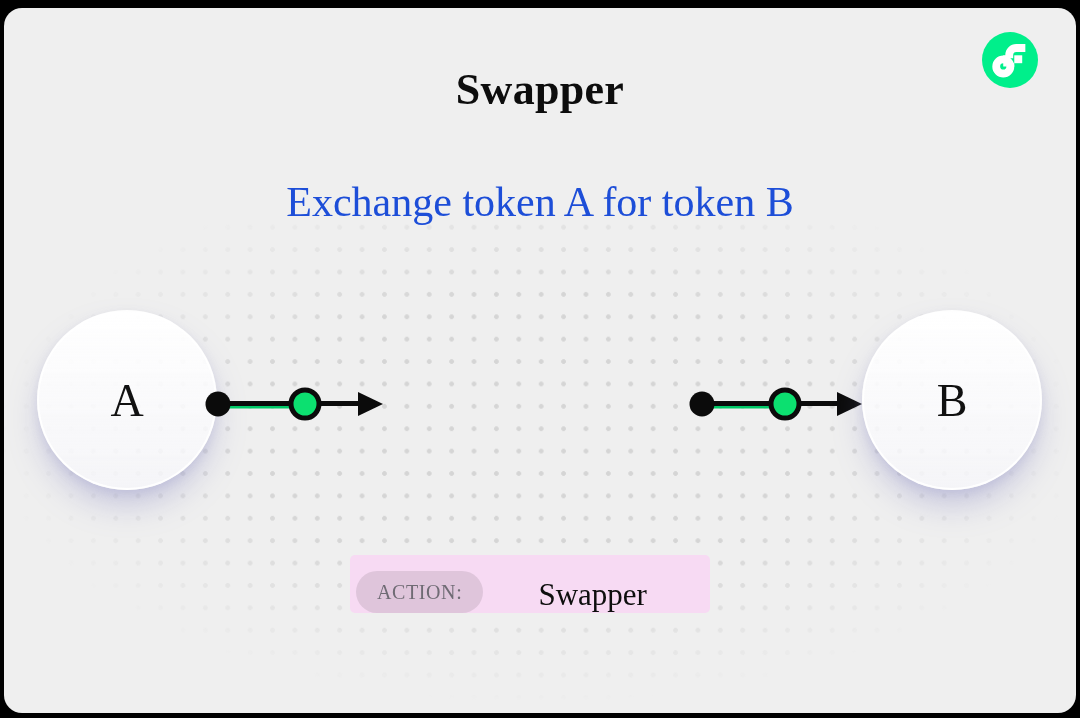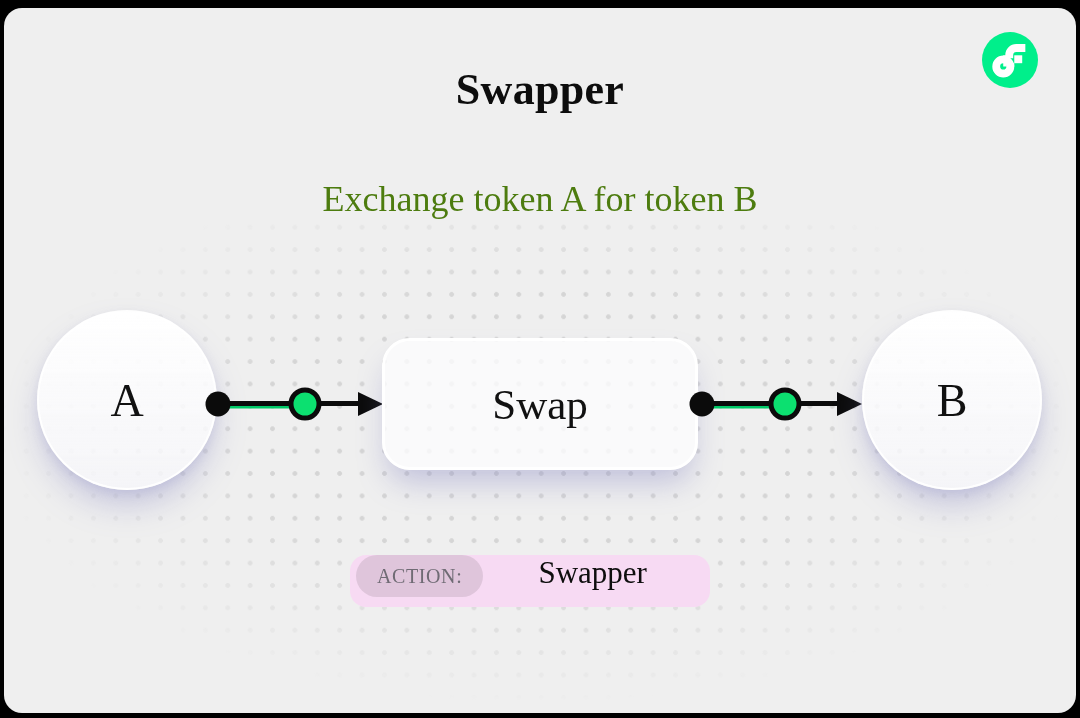--- a/index.html
+++ b/index.html
@@ -8,39 +8,39 @@
   .card { position:absolute; left:4px; top:8px; width:1072px; height:705px;
           background:#EFEFEF; border-radius:18px; overflow:hidden;font-family:Liberation Serif, serif; }
   .dots { position:absolute; left:0; right:0; top:200px; bottom:0;
           background-image: radial-gradient(circle, #d5d5d5 2px, rgba(213,213,213,0) 2.7px);
           background-size:22.4px 22.4px; background-position:11px 8px;
           -webkit-mask-image: radial-gradient(ellipse 52% 54% at 50% 45%, #000 52%, transparent 98%);
           mask-image: radial-gradient(ellipse 52% 54% at 50% 45%, #000 52%, transparent 98%); }
   .title { position:absolute; top:56px; left:0; width:100%; text-align:center;
            font-size:44px; font-weight:700; color:#0d0d0d; letter-spacing:0.3px; }
   .subtitle { position:absolute; top:170px; left:0; width:100%; text-align:center;
-              font-size:36px; font-weight:400; color:#4d7c0f; }
+              font-size:42px; font-weight:400; color:#1d4ed8; }
   .token-circle { position:absolute; width:180px; height:180px; border-radius:50%;
            background:linear-gradient(180deg, rgba(255,255,255,0.97) 0%, rgba(247,247,251,0.72) 100%);
            border:2px solid rgba(255,255,255,0.95);
            box-shadow: 0 18px 32px -4px rgba(125,125,190,0.38), 0 4px 10px rgba(150,150,200,0.18);
            display:flex; align-items:center; justify-content:center;
            font-size:46px; color:#111; }
   .node-a { left:33px; top:302px; }
   .node-b { left:858px; top:302px; }
   .swap-box { position:absolute; left:378px; top:330px; width:316px; height:132px;
            border-radius:28px; background:rgba(253,253,254,0.78); border:3px solid #ffffff;
            box-shadow: 0 18px 30px -6px rgba(125,125,190,0.40);
            display:flex; align-items:center; justify-content:center;
            font-size:43px; color:#111; }
   .connector { position:absolute; top:366px; }
   .conn-1 { left:196px; }
   .conn-2 { left:685px; }
-  .badge { position:absolute; left:346px; top:547px; width:360px; height:52px;
-           background:#F7DAF3; border-radius:16px; display:flex; align-items:flex-start; }
+  .badge { position:absolute; left:346px; top:547px; width:360px; height:58px;
+           background:#F7DAF3; border-radius:5px; display:flex; align-items:flex-end; }
   .badge-label { margin-left:6px; height:42px; padding:0 21px; background:#DFC5DB;
            border-radius:21px; display:flex; align-items:center;
            font-size:20px; color:#6F6B74; letter-spacing:0.6px; }
   .badge-value { flex:1; text-align:center; font-size:31px; color:#0e0e0e; padding-right:8px; }
   .logo { position:absolute; left:978px; top:24px; width:56px; height:56px; }
 </style>
 </head>
 <body>
 
 <div class="card">
@@ -64,23 +64,20 @@
   </div>
 
   <svg class="connector conn-1" width="190" height="60" viewBox="0 0 190 60">
     <line x1="18" y1="32.5" x2="105" y2="32.5" stroke="#00C967" stroke-width="4"></line>
     <line x1="18" y1="29.5" x2="160" y2="29.5" stroke="#0b0b0b" stroke-width="5"></line>
     <circle cx="18" cy="30" r="12.5" fill="#0b0b0b"></circle>
     <polygon points="158,18 158,42 183,30" fill="#0b0b0b"></polygon>
     <circle cx="105" cy="30" r="14" fill="#0CE070" stroke="#0b0b0b" stroke-width="5"></circle>
   </svg>
 
-  <div class="swap-box">
-    <span>Swap</span>
-  </div>
 
   <svg class="connector conn-2" width="180" height="60" viewBox="0 0 180 60">
     <line x1="13" y1="32.5" x2="96" y2="32.5" stroke="#00C967" stroke-width="4"></line>
     <line x1="13" y1="29.5" x2="150" y2="29.5" stroke="#0b0b0b" stroke-width="5"></line>
     <circle cx="13" cy="30" r="12.5" fill="#0b0b0b"></circle>
     <polygon points="148,18 148,42 173,30" fill="#0b0b0b"></polygon>
     <circle cx="96" cy="30" r="14" fill="#0CE070" stroke="#0b0b0b" stroke-width="5"></circle>
   </svg>
 
   <div class="token-circle node-b">

